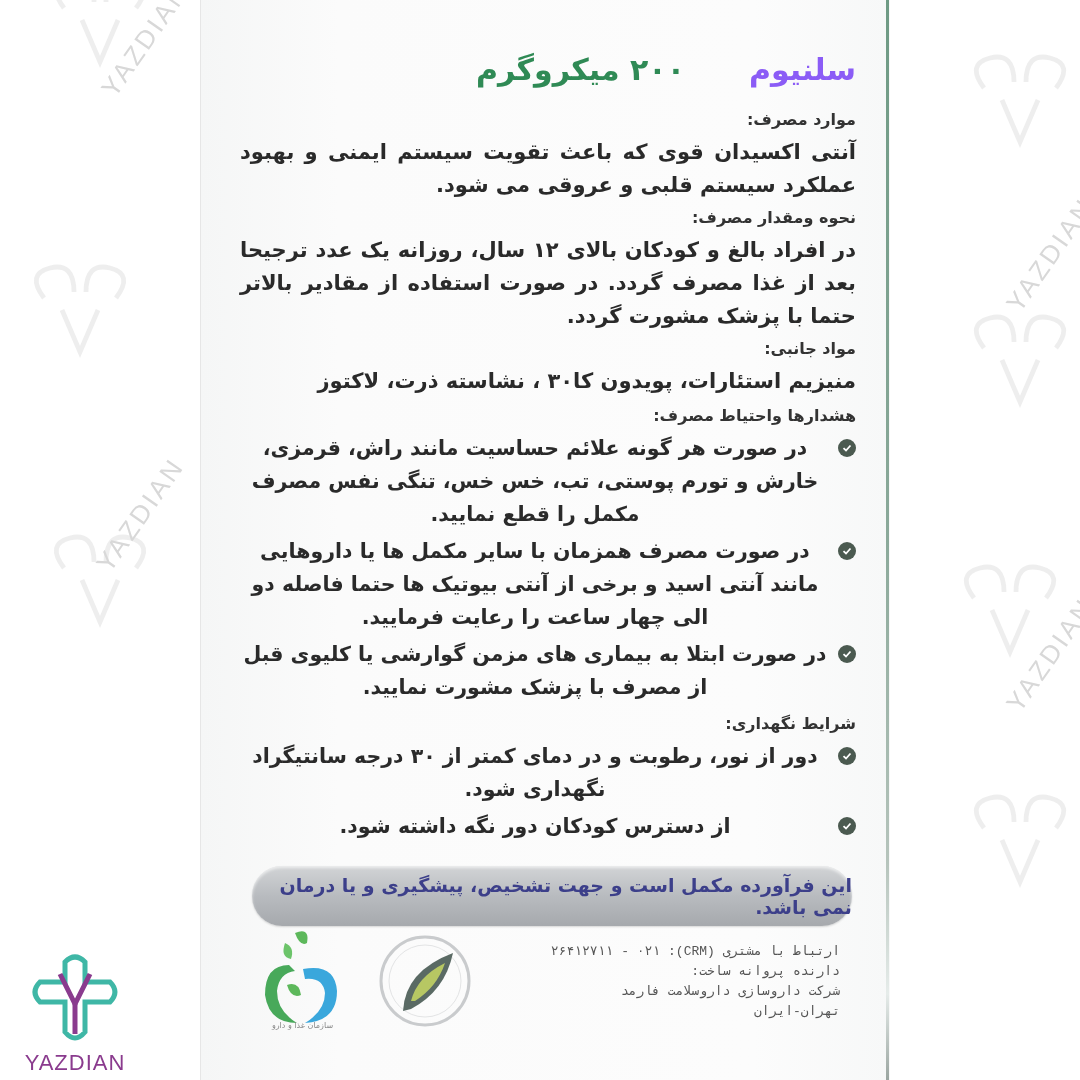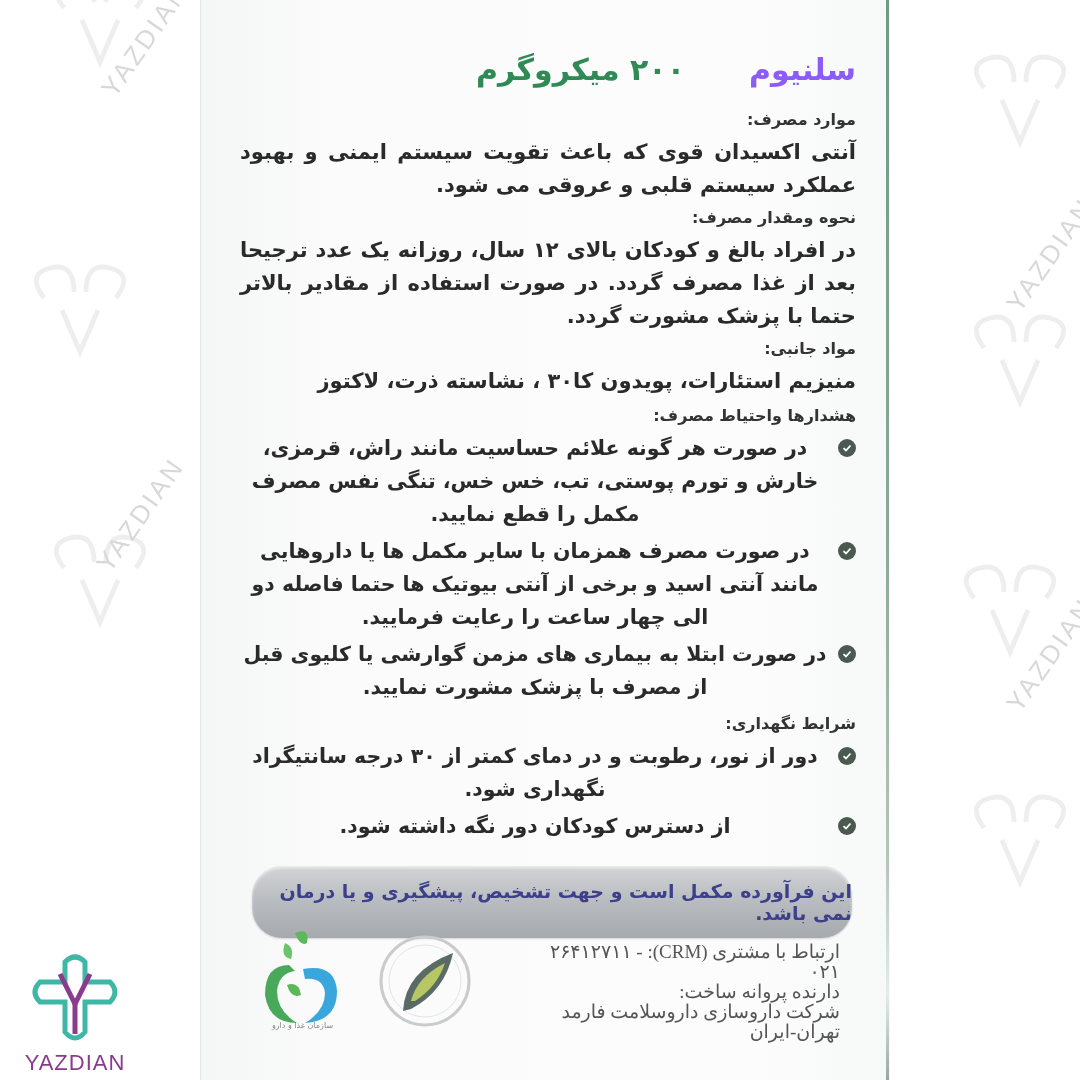--- a/index.html
+++ b/index.html
@@ -80,39 +80,39 @@
       border-radius: 50%;
       background: #4b5a50;
       margin-top: 7px;
       display: flex; align-items: center; justify-content: center;
     }
     .bullet-text { flex: 1; text-align: center; }
 
     .banner {
       position: absolute;
       left: 252px; top: 866px;
-      width: 600px; height: 72px;
+      width: 600px; height: 60px;
       border-radius: 30px;
       background: linear-gradient(180deg, #d2d4d6 0%, #b8bbbf 50%, #a6a9ad 100%);
       box-shadow: inset 0 2px 3px rgba(255,255,255,0.6), 0 1px 2px rgba(0,0,0,0.15);
       direction: rtl;
       display: flex; align-items: center; justify-content: center;
     }
     .banner-text {
       font-size: 19px; font-weight: bold;
       color: #3c3f8a;
     }
 
     .contact {
       position: absolute;
       left: 540px; top: 942px;
       width: 300px;
       direction: rtl; text-align: right;
-      font-family: Liberation Serif, serif;
-      font-size: 19px;
+      font-family: Liberation Mono, monospace;
+      font-size: 13px;
       line-height: 20px;
       color: #555;
     }
 
     .logos { position: absolute; left: 255px; top: 921px; width: 220px; height: 120px; }
     .logo-fda { position: absolute; left: 0; top: 0; width: 90px; height: 118px; }
     .logo-fda-caption {
       position: absolute; left: 0; top: 100px; width: 95px;
       font-size: 8px; color: #888; text-align: center; direction: rtl;
     }

